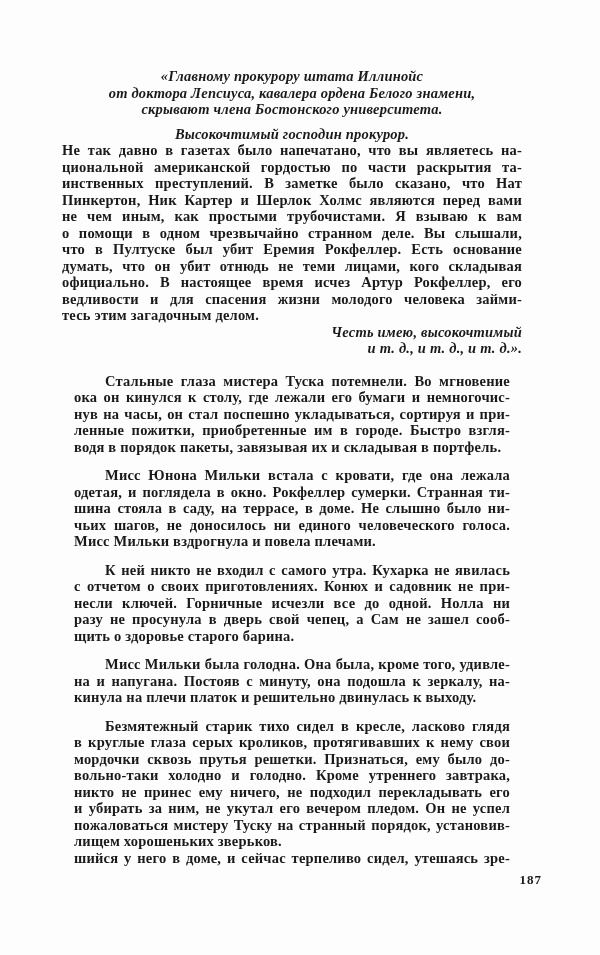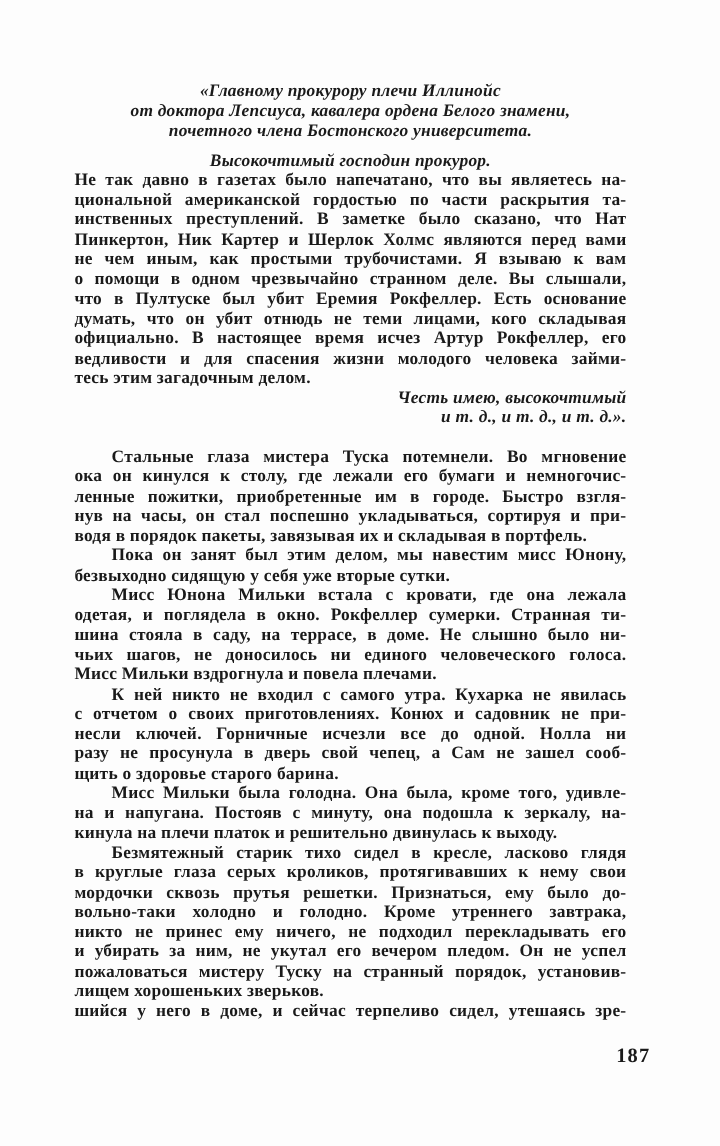--- a/index.html
+++ b/index.html
@@ -28,41 +28,41 @@
   .line.right{text-align:right;text-align-last:right;}
   .italic{font-style:italic;}
   .salutation{
     font-style:italic;
     text-align:right;
     text-align-last:center;
     margin-top:8px;
   }
   .letter-block{margin:0;}
   .story{margin-top:16px;}
-  .paragraph{margin:0;}
+  .paragraph{margin:12px;}
   .folio{
     position:absolute;
     top:872px;
     right:58px;
-    font-size:17px;
+    font-size:13px;
     font-weight:bold;
     letter-spacing:1px;
     color:#1a1a1a;
   }
 </style>
 </head>
 <body>
 
 <div class="page">
 
   <div class="letter-block">
     <div>
-        <div class="line center italic">«Главному прокурору плечи Иллинойс</div>
+        <div class="line center italic">«Главному прокурору штата Иллинойс</div>
         <div class="line center italic">от доктора Лепсиуса, кавалера ордена Белого знамени,</div>
-        <div class="line center italic">почетного члена Бостонского университета.</div>
+        <div class="line center italic">скрывают члена Бостонского университета.</div>
       </div>
 
     <div class="salutation">Высокочтимый господин прокурор.</div>
 
     <div>
         <div class="line">Не так давно в газетах было напечатано, что вы являетесь на-</div>
         <div class="line">циональной американской гордостью по части раскрытия та-</div>
         <div class="line">инственных преступлений. В заметке было сказано, что Нат</div>
         <div class="line">Пинкертон, Ник Картер и Шерлок Холмс являются перед вами</div>
         <div class="line">не чем иным, как простыми трубочистами. Я взываю к вам</div>
@@ -77,27 +77,23 @@
     <div>
         <div class="line right italic">Честь имею, высокочтимый</div>
         <div class="line right italic">и т. д., и т. д., и т. д.».</div>
       </div>
   </div>
 
   <div class="story">
       <div class="paragraph">
         <div class="line first">Стальные глаза мистера Туска потемнели. Во мгновение</div>
         <div class="line">ока он кинулся к столу, где лежали его бумаги и немногочис-</div>
+        <div class="line">нув на часы, он стал поспешно укладываться, сортируя и при-</div>
         <div class="line">ленные пожитки, приобретенные им в городе. Быстро взгля-</div>
-        <div class="line">нув на часы, он стал поспешно укладываться, сортируя и при-</div>
         <div class="line end">водя в порядок пакеты, завязывая их и складывая в портфель.</div>
-      </div>
-      <div class="paragraph">
-        <div class="line first">Пока он занят был этим делом, мы навестим мисс Юнону,</div>
-        <div class="line end">безвыходно сидящую у себя уже вторые сутки.</div>
       </div>
       <div class="paragraph">
         <div class="line first">Мисс Юнона Мильки встала с кровати, где она лежала</div>
         <div class="line">одетая, и поглядела в окно. Рокфеллер сумерки. Странная ти-</div>
         <div class="line">шина стояла в саду, на террасе, в доме. Не слышно было ни-</div>
         <div class="line">чьих шагов, не доносилось ни единого человеческого голоса.</div>
         <div class="line end">Мисс Мильки вздрогнула и повела плечами.</div>
       </div>
       <div class="paragraph">
         <div class="line first">К ней никто не входил с самого утра. Кухарка не явилась</div>

